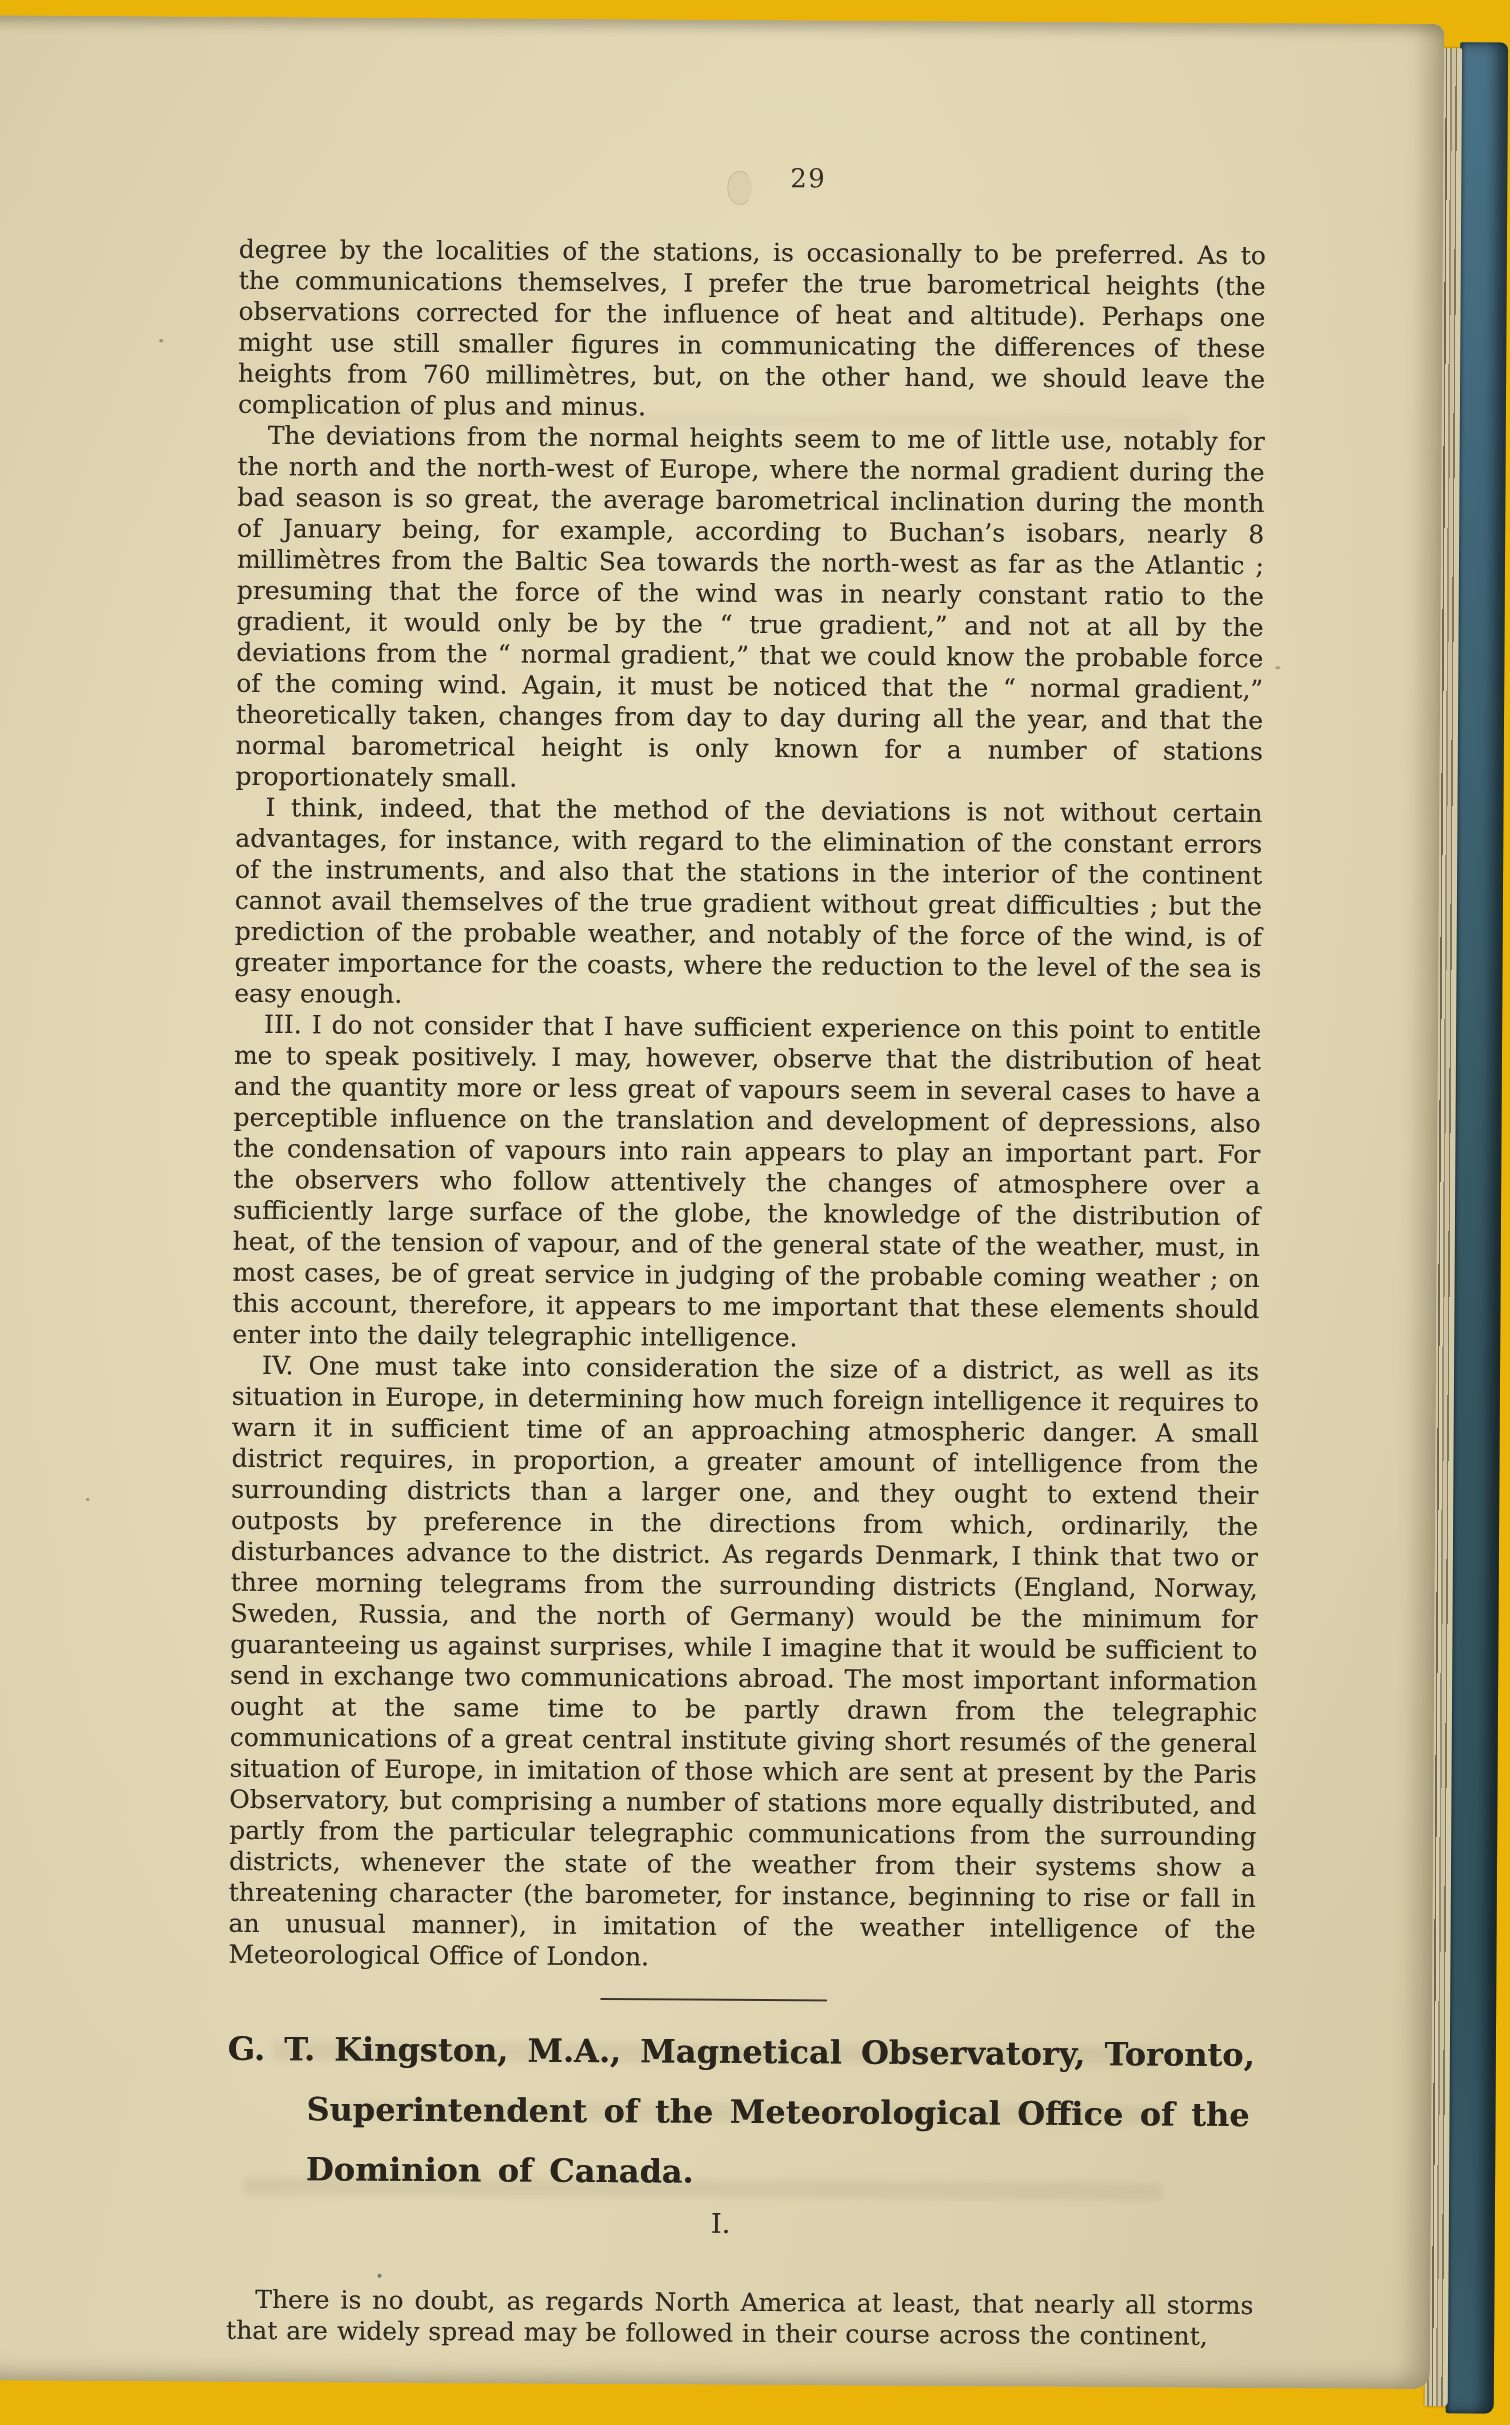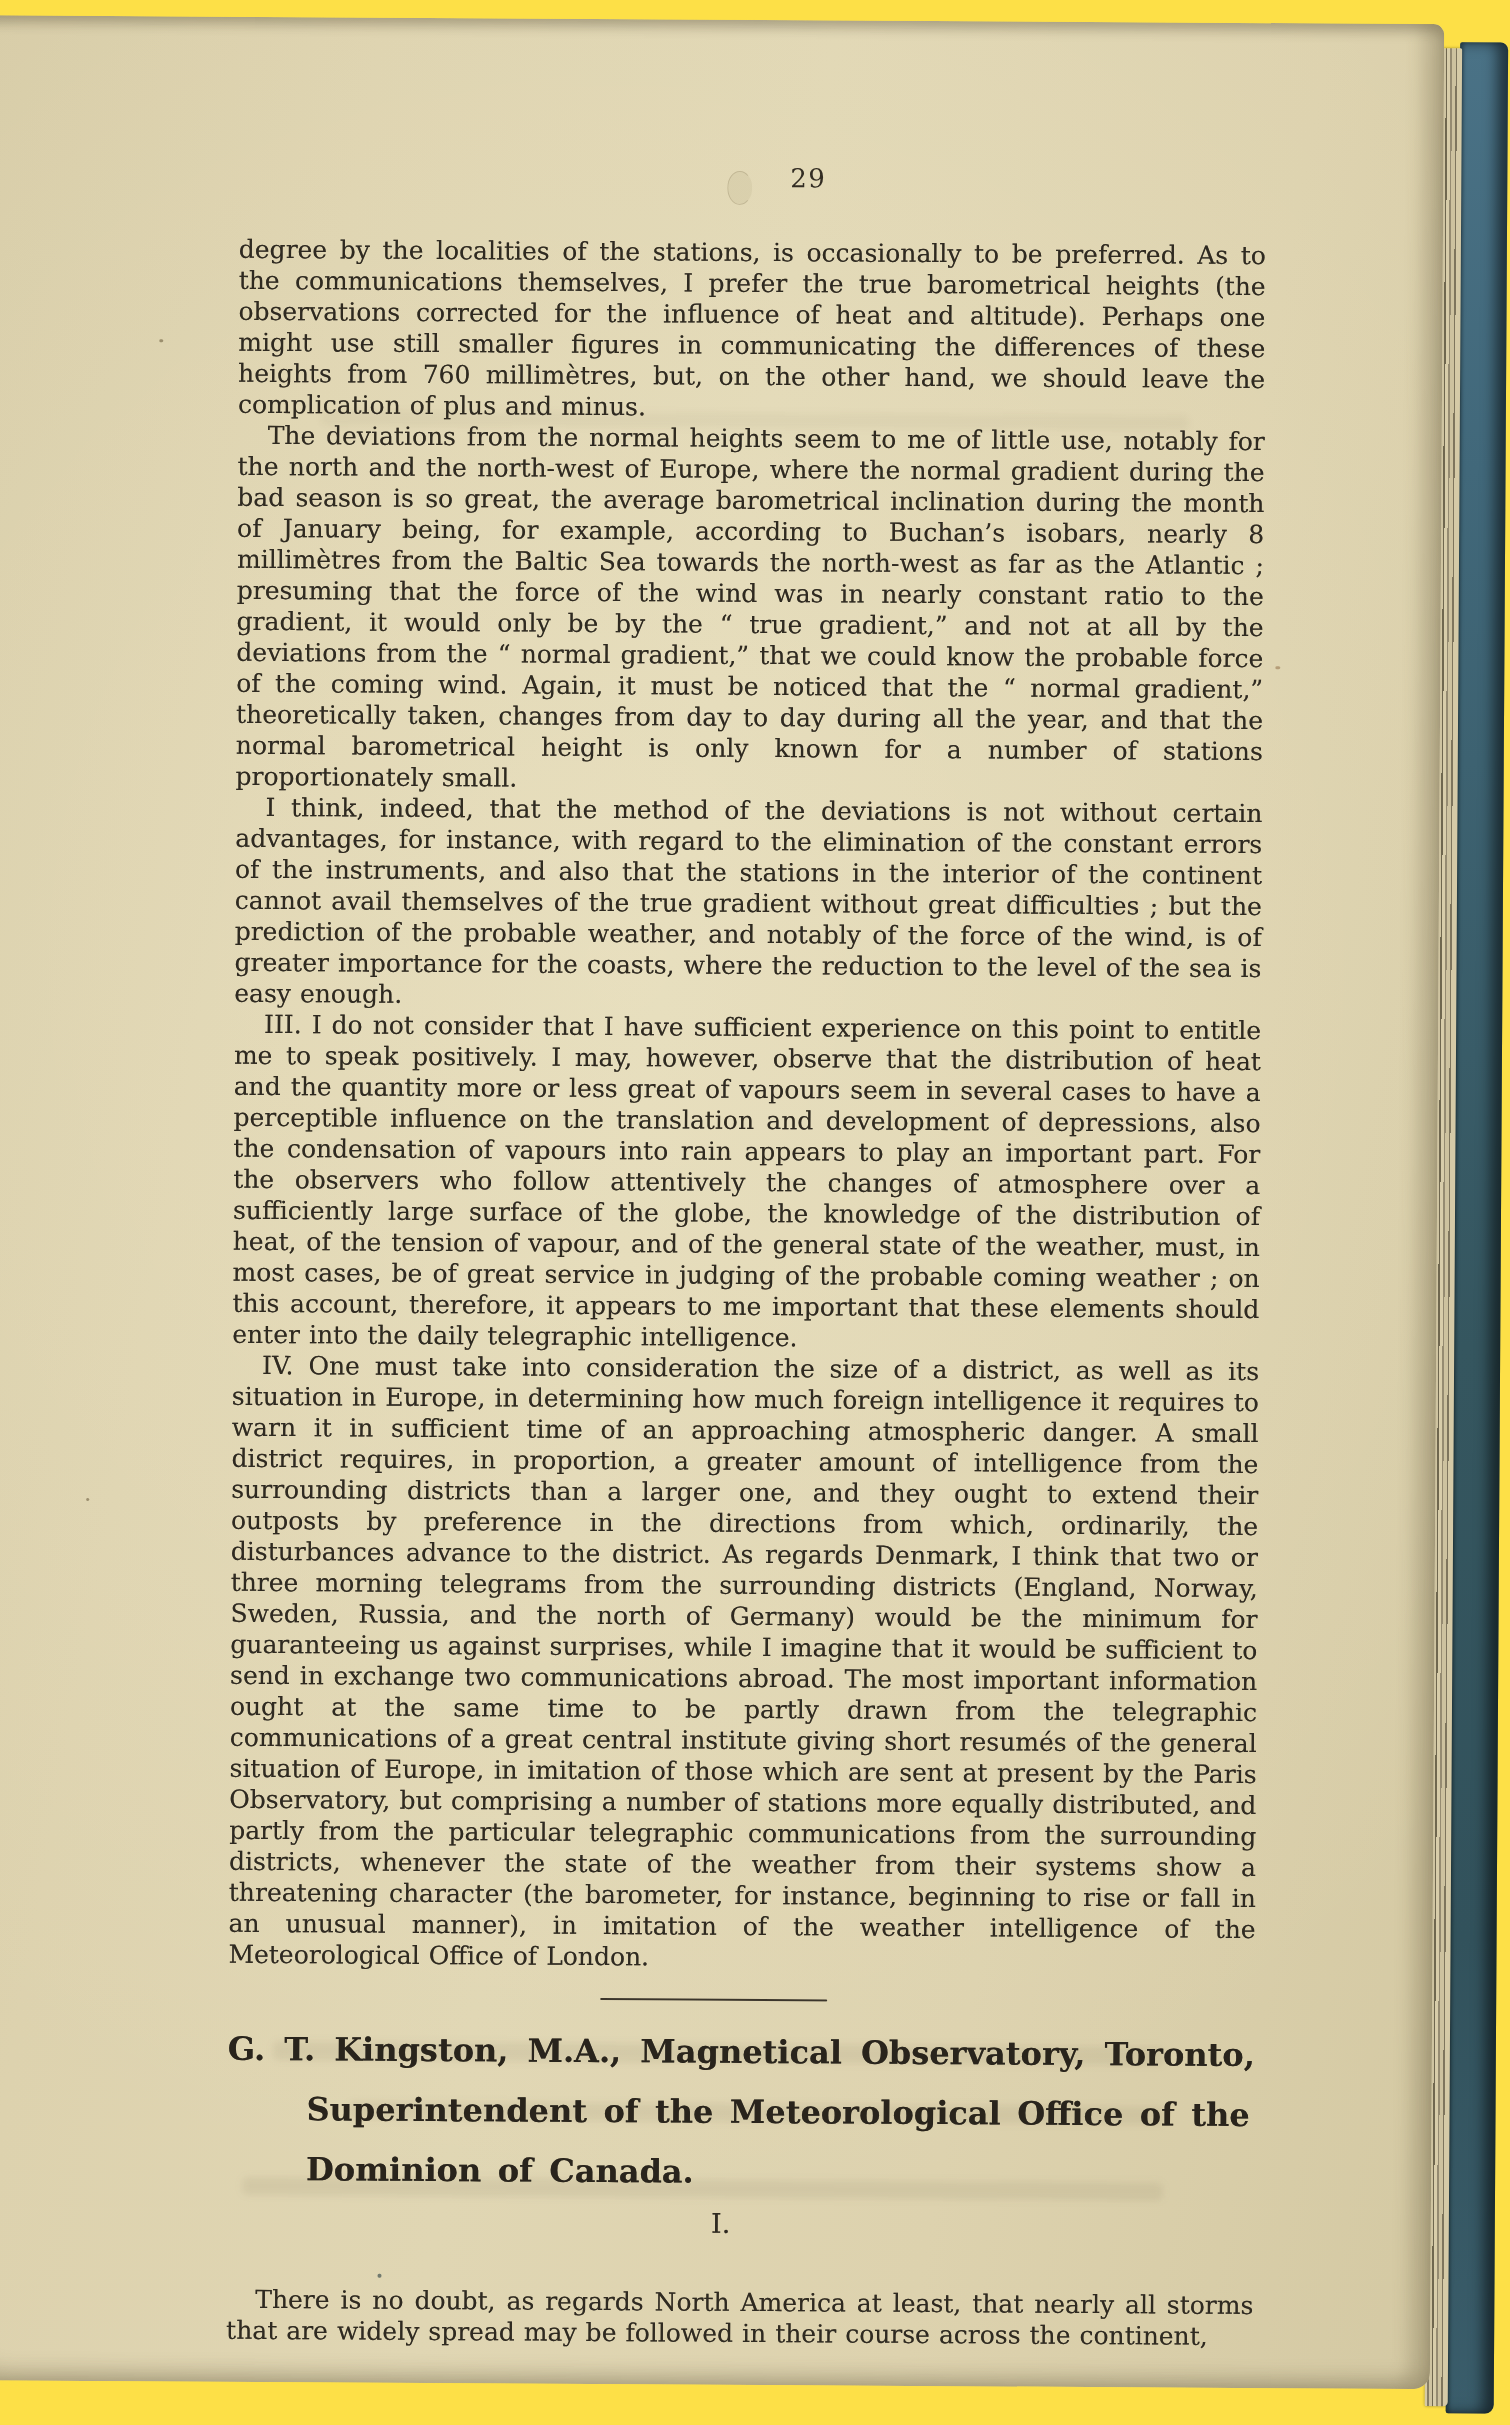--- a/index.html
+++ b/index.html
@@ -1,18 +1,18 @@
 <!DOCTYPE html>
 <html style="font-size:12px"><head>
 <meta charset="utf-8">
 <style>
   html,body{margin:0;padding:0;background:#070707;}
   #canvas{
     position:relative;width:1510px;height:2426px;overflow:hidden;
-    background:#fde047;
+    background:#eab308;
     font-family:"DejaVu Serif","Liberation Serif",serif;
   }
   
   .book{
     position:absolute;left:0;top:0;width:1510px;height:2426px;
     transform:rotate(0.35deg);transform-origin:50% 50%;
   }
   
   .cover{
     position:absolute;left:1453px;top:38px;width:48px;height:2371px;

